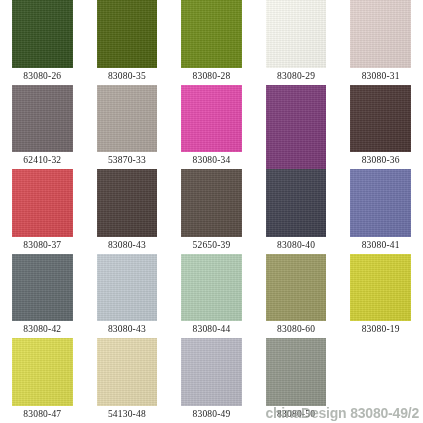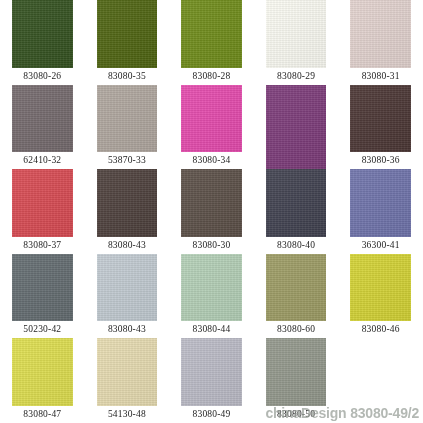--- a/index.html
+++ b/index.html
@@ -143,49 +143,49 @@
     <div class="swatch-cell">
       <div class="swatch-chip" style="background-color: rgb(217, 74, 82);"></div>
       <div class="swatch-label">83080-37</div>
     </div>
     <div class="swatch-cell">
       <div class="swatch-chip" style="background-color: rgb(77, 64, 60);"></div>
       <div class="swatch-label">83080-43</div>
     </div>
     <div class="swatch-cell">
       <div class="swatch-chip" style="background-color: rgb(91, 79, 71);"></div>
-      <div class="swatch-label">83080-30</div>
+      <div class="swatch-label">52650-39</div>
     </div>
     <div class="swatch-cell">
       <div class="swatch-chip" style="background-color: rgb(64, 65, 79);"></div>
       <div class="swatch-label">83080-40</div>
     </div>
     <div class="swatch-cell">
       <div class="swatch-chip" style="background-color: rgb(111, 115, 171);"></div>
-      <div class="swatch-label">36300-41</div>
+      <div class="swatch-label">83080-41</div>
     </div>
     <div class="swatch-cell">
       <div class="swatch-chip" style="background-color: rgb(99, 108, 112);"></div>
-      <div class="swatch-label">50230-42</div>
+      <div class="swatch-label">83080-42</div>
     </div>
     <div class="swatch-cell">
       <div class="swatch-chip" style="background-color: rgb(194, 203, 210);"></div>
       <div class="swatch-label">83080-43</div>
     </div>
     <div class="swatch-cell">
       <div class="swatch-chip" style="background-color: rgb(180, 208, 183);"></div>
       <div class="swatch-label">83080-44</div>
     </div>
     <div class="swatch-cell">
       <div class="swatch-chip" style="background-color: rgb(157, 156, 100);"></div>
       <div class="swatch-label">83080-60</div>
     </div>
     <div class="swatch-cell">
       <div class="swatch-chip" style="background-color: rgb(212, 211, 51);"></div>
-      <div class="swatch-label">83080-46</div>
+      <div class="swatch-label">83080-19</div>
     </div>
     <div class="swatch-cell">
       <div class="swatch-chip" style="background-color: rgb(223, 223, 78);"></div>
       <div class="swatch-label">83080-47</div>
     </div>
     <div class="swatch-cell">
       <div class="swatch-chip" style="background-color: rgb(231, 220, 177);"></div>
       <div class="swatch-label">54130-48</div>
     </div>
     <div class="swatch-cell">

